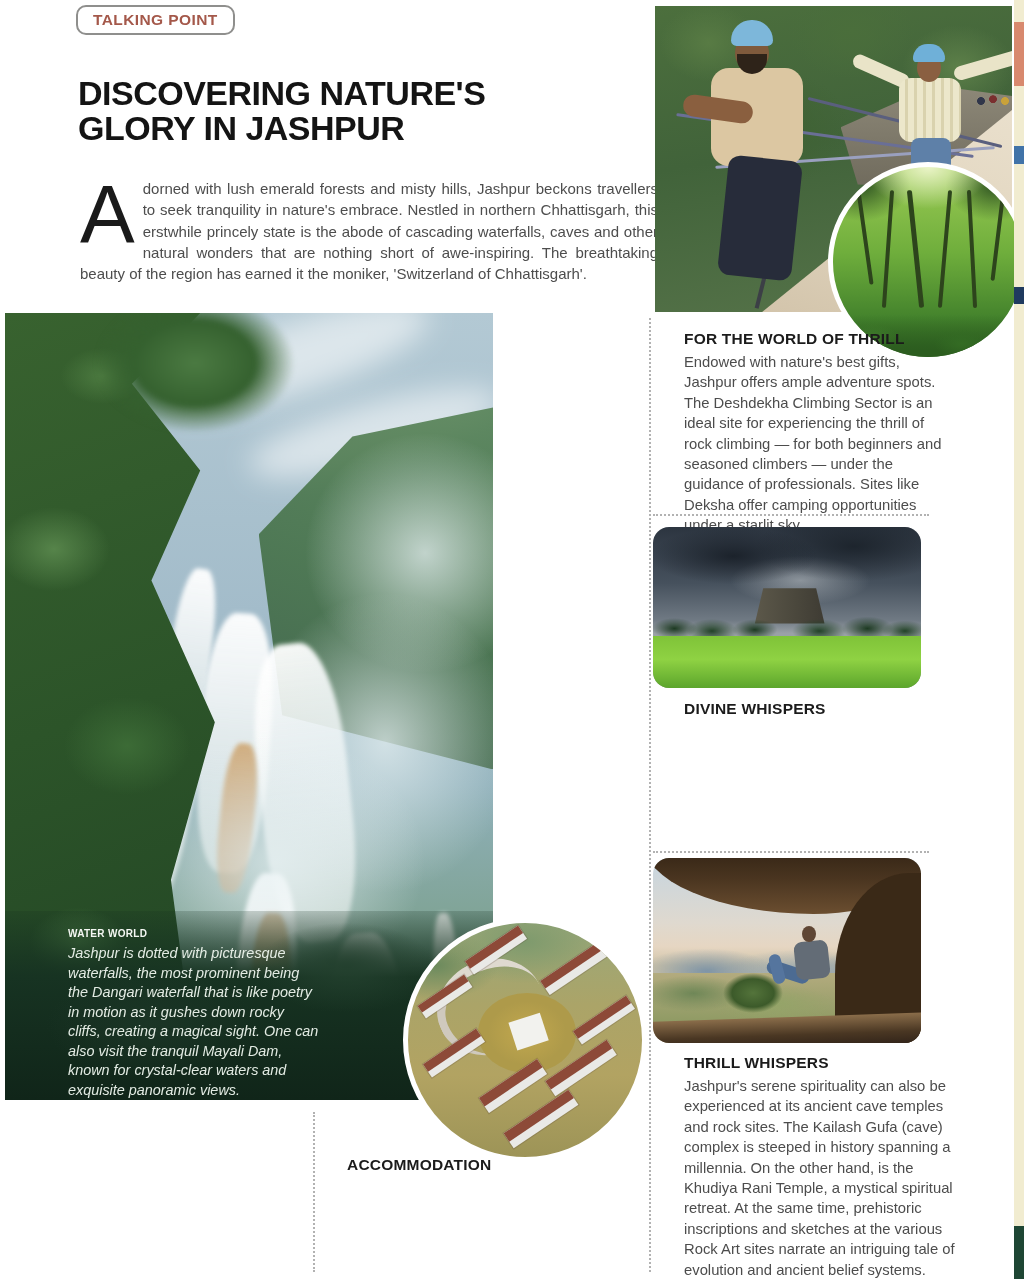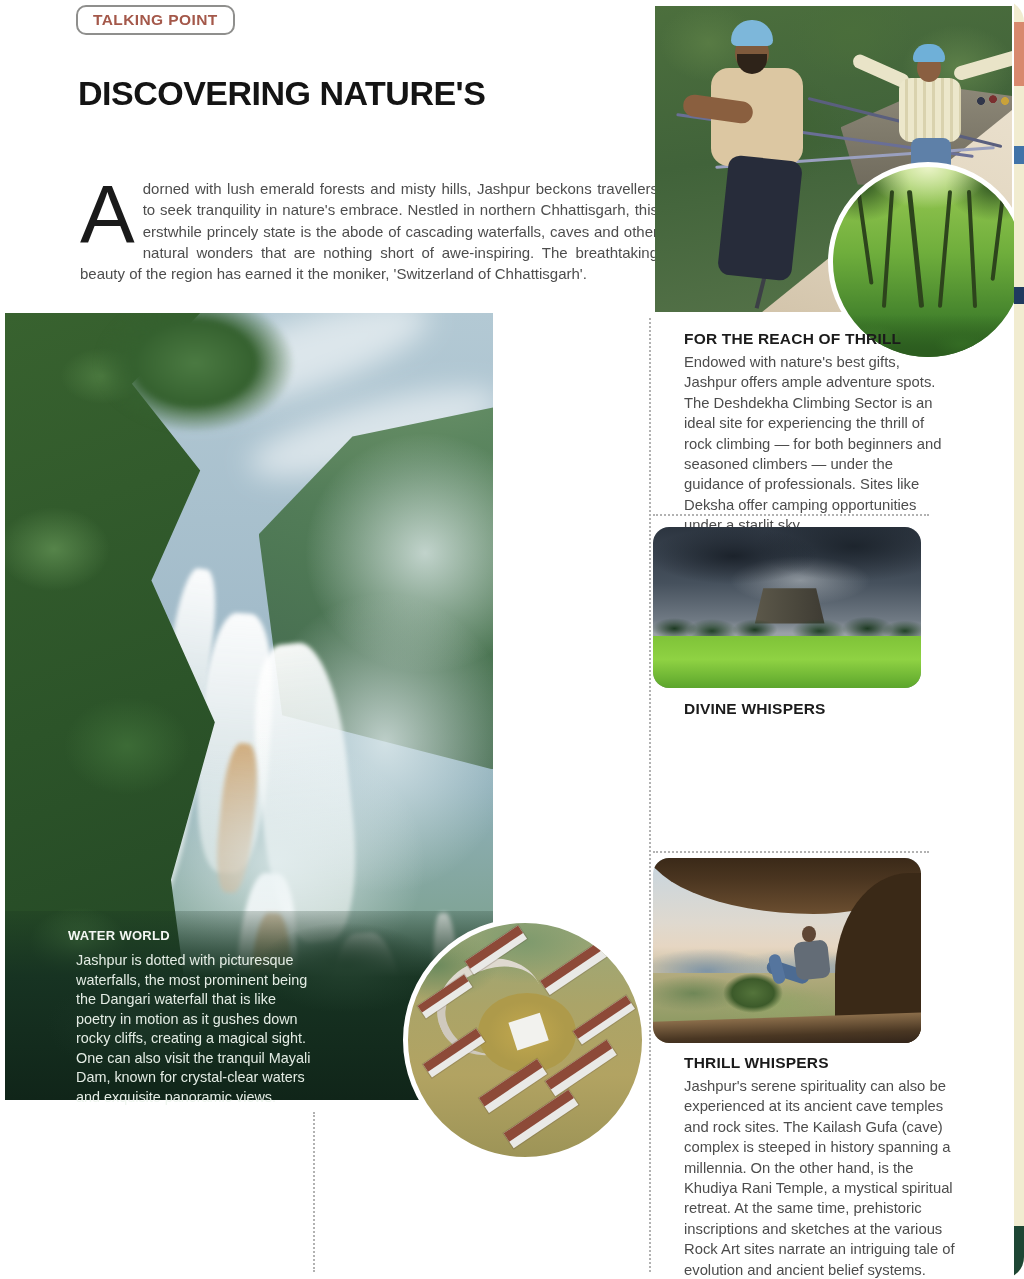--- a/index.html
+++ b/index.html
@@ -1,17 +1,17 @@
 <!DOCTYPE html>
 <html><head>
 <meta charset="utf-8">
 <style>
   html,body{margin:0;padding:0;background:#ffffff;}
   #page{position:relative;width:1024px;height:1279px;background:#fff;overflow:hidden;
-        font-family:"Liberation Sans",sans-serif;color:#222;border-radius:22px;}
+        font-family:"Liberation Sans",sans-serif;color:#222;}
 
   
   .badge{position:absolute;left:76px;top:5px;border:2px solid #8f8f8d;border-radius:10px;
          padding:4px 15px;font-size:15.5px;font-weight:bold;letter-spacing:.4px;color:#a4584a;background:#fff;}
   .headline{position:absolute;left:78px;top:76px;font-size:34px;font-weight:800;line-height:1.04;
             letter-spacing:-.5px;color:#141414;}
   .intro{position:absolute;left:80px;top:178px;width:578px;font-size:15px;line-height:1.42;color:#4d4d4d;text-align:justify;}
   .dropcap{float:left;font-size:82px;line-height:.78;font-weight:400;color:#1a1a1a;margin:4px 8px 0 0;}
 
   
@@ -58,22 +58,22 @@
   .wf .mist{position:absolute;background:radial-gradient(closest-side,rgba(230,240,242,.75),transparent);border-radius:50%;}
   .m1{left:250px;top:280px;width:260px;height:300px;}
   .m2{left:120px;top:420px;width:300px;height:260px;}
   .m3{left:300px;top:120px;width:240px;height:240px;}
   .wf .rocks{position:absolute;left:0;bottom:0;width:100%;height:24%;
      background:
        radial-gradient(120px 60px at 70% 30%,#23402e 0%,transparent 75%),
        radial-gradient(140px 70px at 30% 60%,#1b3526 0%,transparent 75%),
        linear-gradient(180deg,rgba(20,45,30,.2) 0%,#173322 35%,#102519 100%);}
   .ww-text{position:absolute;left:68px;top:928px;width:252px;z-index:5;}
-  .ww-text h3{margin:0 0 5px 0;font-size:13px;font-weight:bold;color:#f4f7f3;letter-spacing:.3px;}
-  .ww-text p{margin:8px;font-size:14.4px;line-height:1.36;color:rgba(238,245,238,.95);}
+  .ww-text h3{margin:0 0 5px 0;font-size:10px;font-weight:bold;color:#f4f7f3;letter-spacing:.3px;}
+  .ww-text p{margin:0;font-size:14.4px;line-height:1.36;color:rgba(238,245,238,.95);font-style:italic;}
 
   
   .climb{position:absolute;left:655px;top:6px;width:357px;height:306px;overflow:hidden;
      background:
        radial-gradient(70px 55px at 15% 12%,#587b44 0%,transparent 70%),
        radial-gradient(90px 70px at 55% 8%,#4a6e3b 0%,transparent 70%),
        radial-gradient(80px 60px at 85% 20%,#5d8049 0%,transparent 70%),
        radial-gradient(100px 80px at 35% 40%,#3f6233 0%,transparent 70%),
        linear-gradient(170deg,#4c6f3d 0%,#41633a 45%,#57744a 100%);}
   .climb .grayrock{position:absolute;left:52%;top:26%;width:48%;height:34%;
@@ -207,20 +207,21 @@
 </style>
 </head>
 <body>
 
 <div id="page">
 
   <div class="badge">TALKING POINT</div>
 
   <div class="headline">
     <div>DISCOVERING NATURE'S</div>
+    <div>GLORY IN JASHPUR</div>
   </div>
 
   <div class="intro">
     <span class="dropcap">A</span><span>dorned with lush emerald forests and misty hills, Jashpur beckons travellers to seek tranquility in nature's embrace. Nestled in northern Chhattisgarh, this erstwhile princely state is the abode of cascading waterfalls, caves and other natural wonders that are nothing short of awe-inspiring. The breathtaking beauty of the region has earned it the moniker, 'Switzerland of Chhattisgarh'.</span>
   </div>
 
   <div class="climb">
     <div class="grayrock"></div>
     <div class="slope"></div>
     <div class="pole"></div>
@@ -291,24 +292,25 @@
     <div class="bld b3"></div>
     <div class="bld b4"></div>
     <div class="bld b5"></div>
     <div class="bld b6"></div>
     <div class="bld b7"></div>
     <div class="bld b8"></div>
   </div>
 
 
   <div class="sec" style="left:347px;top:1156px;width:300px;">
+    <h3>ACCOMMODATION</h3>
   </div>
 
   <div class="sec" style="left:684px;top:330px;width:272px;">
-    <h3>FOR THE REACH OF THRILL</h3>
+    <h3>FOR THE WORLD OF THRILL</h3>
     <p>Endowed with nature's best gifts, Jashpur offers ample adventure spots. The Deshdekha Climbing Sector is an ideal site for experiencing the thrill of rock climbing — for both beginners and seasoned climbers — under the guidance of professionals. Sites like Deksha offer camping opportunities under a starlit sky.</p>
   </div>
 
   <div class="divine-photo">
     <div class="cloudband"></div>
     <div class="mesa"></div>
     <div class="treeline"></div>
     <div class="field"></div>
   </div>
 

